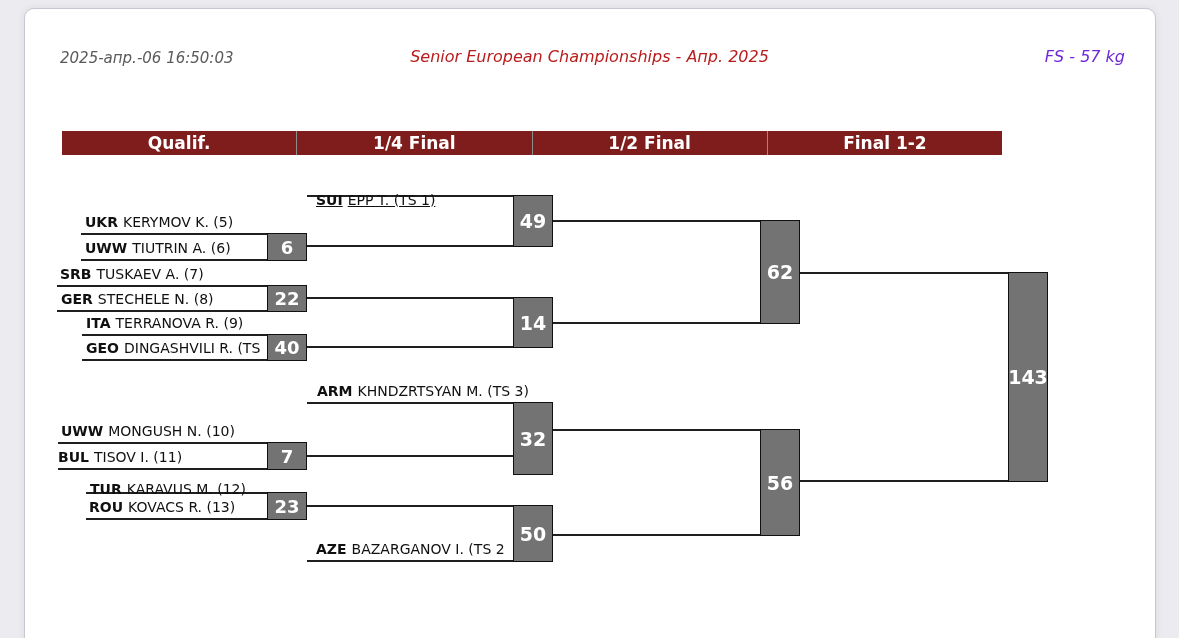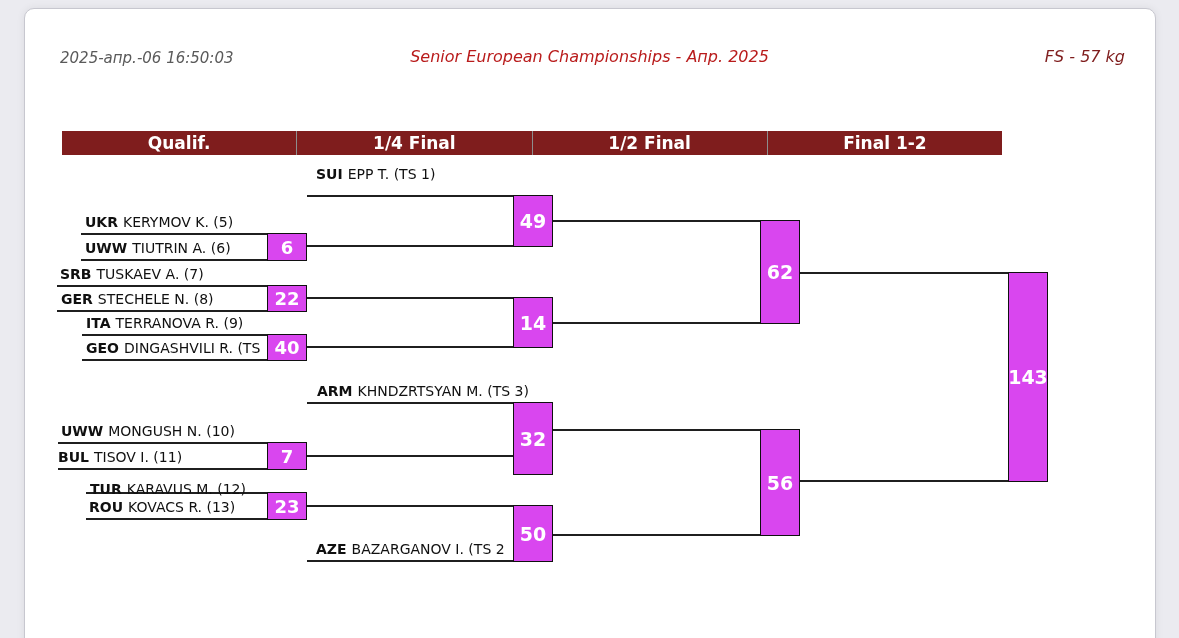--- a/index.html
+++ b/index.html
@@ -20,37 +20,37 @@
   .info-date{
     position:absolute;left:60px;top:48px;height:20px;line-height:20px;
     font-style:italic;font-size:15px;color:#5a5a5a;white-space:nowrap;
   }
   .info-title{
     position:absolute;left:24px;top:47px;width:1131px;height:20px;line-height:20px;
     text-align:center;font-style:italic;font-size:16px;color:#b91c1c;white-space:nowrap;
   }
   .info-cat{
     position:absolute;right:54px;top:47px;height:20px;line-height:20px;
-    font-style:italic;font-size:16px;color:#7f1d1d;white-space:nowrap;
+    font-style:italic;font-size:16px;color:#6d28d9;white-space:nowrap;
   }
   
   .round-bar{
     position:absolute;left:62px;top:131px;width:940px;height:24px;
     background:#7f1d1d;display:flex;z-index:2;
   }
   .round-cell{
     flex:1 1 0;display:flex;align-items:center;justify-content:center;
     color:#ffffff;font-weight:bold;font-size:17px;
     border-right:1px solid #8d8d8d;box-sizing:border-box;white-space:nowrap;
   }
   .round-cell:last-child{border-right:none;}
   
   .hl{position:absolute;height:2px;background:#1f1f1f;z-index:1;}
   .mbox{
-    position:absolute;width:40px;background:#d946ef;border:1px solid #101010;
+    position:absolute;width:40px;background:#737373;border:1px solid #101010;
     color:#ffffff;font-weight:bold;font-size:19px;
     display:flex;align-items:center;justify-content:center;
     z-index:3;box-sizing:border-box;
   }
   .athlete{
     position:absolute;height:18px;line-height:18px;font-size:14px;color:#101010;
     white-space:nowrap;z-index:1;
   }
   .cc{font-weight:bold;margin-right:5px;}
 </style>
@@ -107,21 +107,21 @@
   <div class="mbox" style="left:513px;top:195px;height:52px;">49</div>
   <div class="mbox" style="left:513px;top:297px;height:51px;">14</div>
   <div class="mbox" style="left:513px;top:402px;height:73px;">32</div>
   <div class="mbox" style="left:513px;top:505px;height:57px;">50</div>
 
   <div class="mbox" style="left:760px;top:220px;height:104px;">62</div>
   <div class="mbox" style="left:760px;top:429px;height:107px;">56</div>
 
   <div class="mbox" style="left:1008px;top:272px;height:210px;">143</div>
 
-  <div class="athlete" style="left:316px;top:165px;"><span class="cc">SUI</span><span>EPP T. (TS 1)</span></div>
+  <div class="athlete" style="left:316px;top:191px;text-decoration:underline;"><span class="cc">SUI</span><span>EPP T. (TS 1)</span></div>
   <div class="athlete" style="left:85px;top:213px;"><span class="cc">UKR</span><span>KERYMOV K. (5)</span></div>
   <div class="athlete" style="left:85px;top:239px;"><span class="cc">UWW</span><span>TIUTRIN A. (6)</span></div>
   <div class="athlete" style="left:60px;top:265px;"><span class="cc">SRB</span><span>TUSKAEV A. (7)</span></div>
   <div class="athlete" style="left:61px;top:290px;"><span class="cc">GER</span><span>STECHELE N. (8)</span></div>
   <div class="athlete" style="left:86px;top:314px;"><span class="cc">ITA</span><span>TERRANOVA R. (9)</span></div>
   <div class="athlete" style="left:86px;top:339px;"><span class="cc">GEO</span><span>DINGASHVILI R. (TS</span></div>
   <div class="athlete" style="left:317px;top:382px;"><span class="cc">ARM</span><span>KHNDZRTSYAN M. (TS 3)</span></div>
   <div class="athlete" style="left:61px;top:422px;"><span class="cc">UWW</span><span>MONGUSH N. (10)</span></div>
   <div class="athlete" style="left:58px;top:448px;"><span class="cc">BUL</span><span>TISOV I. (11)</span></div>
   <div class="athlete" style="left:90px;top:480px;text-align:right;"><span class="cc">TUR</span><span>KARAVUS M. (12)</span></div>

